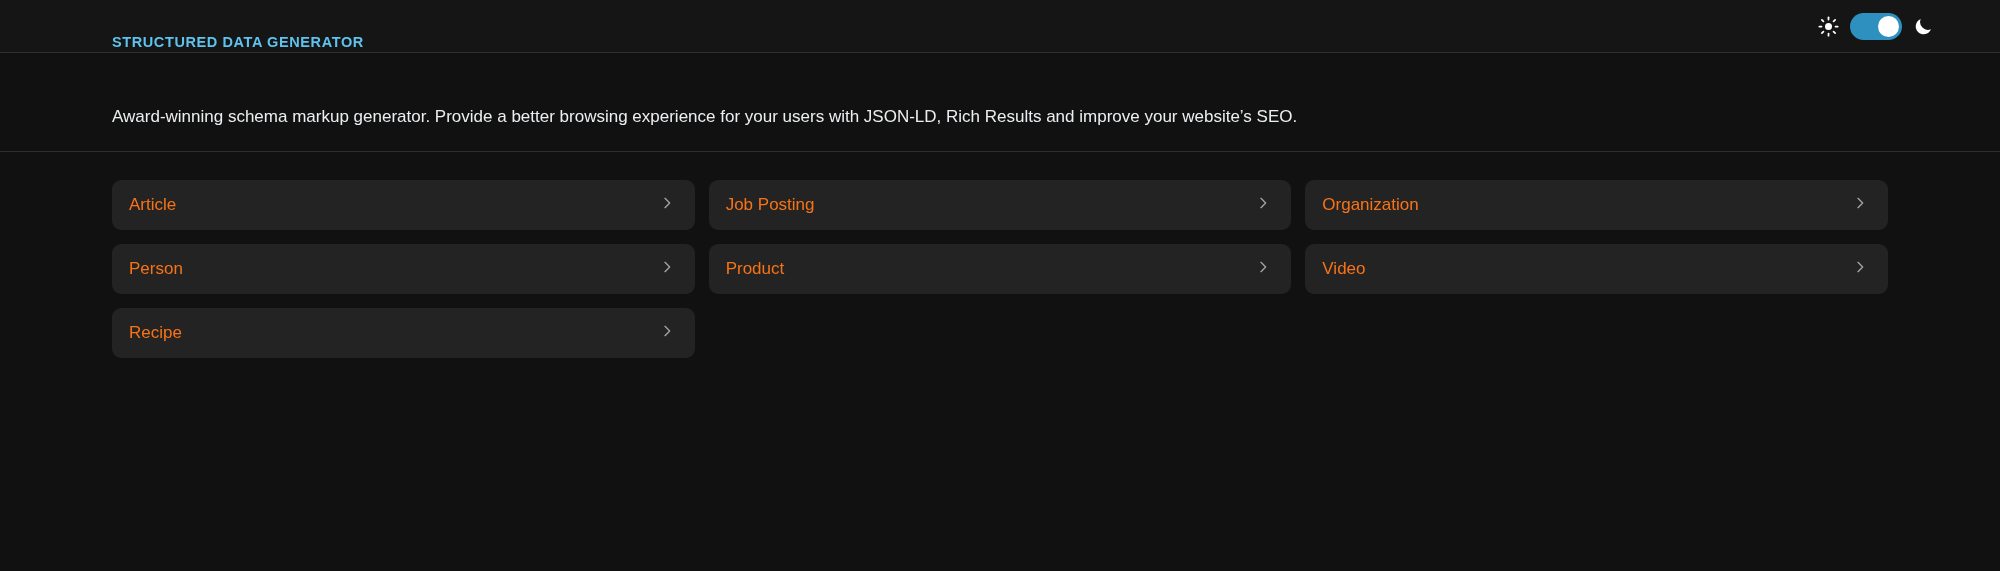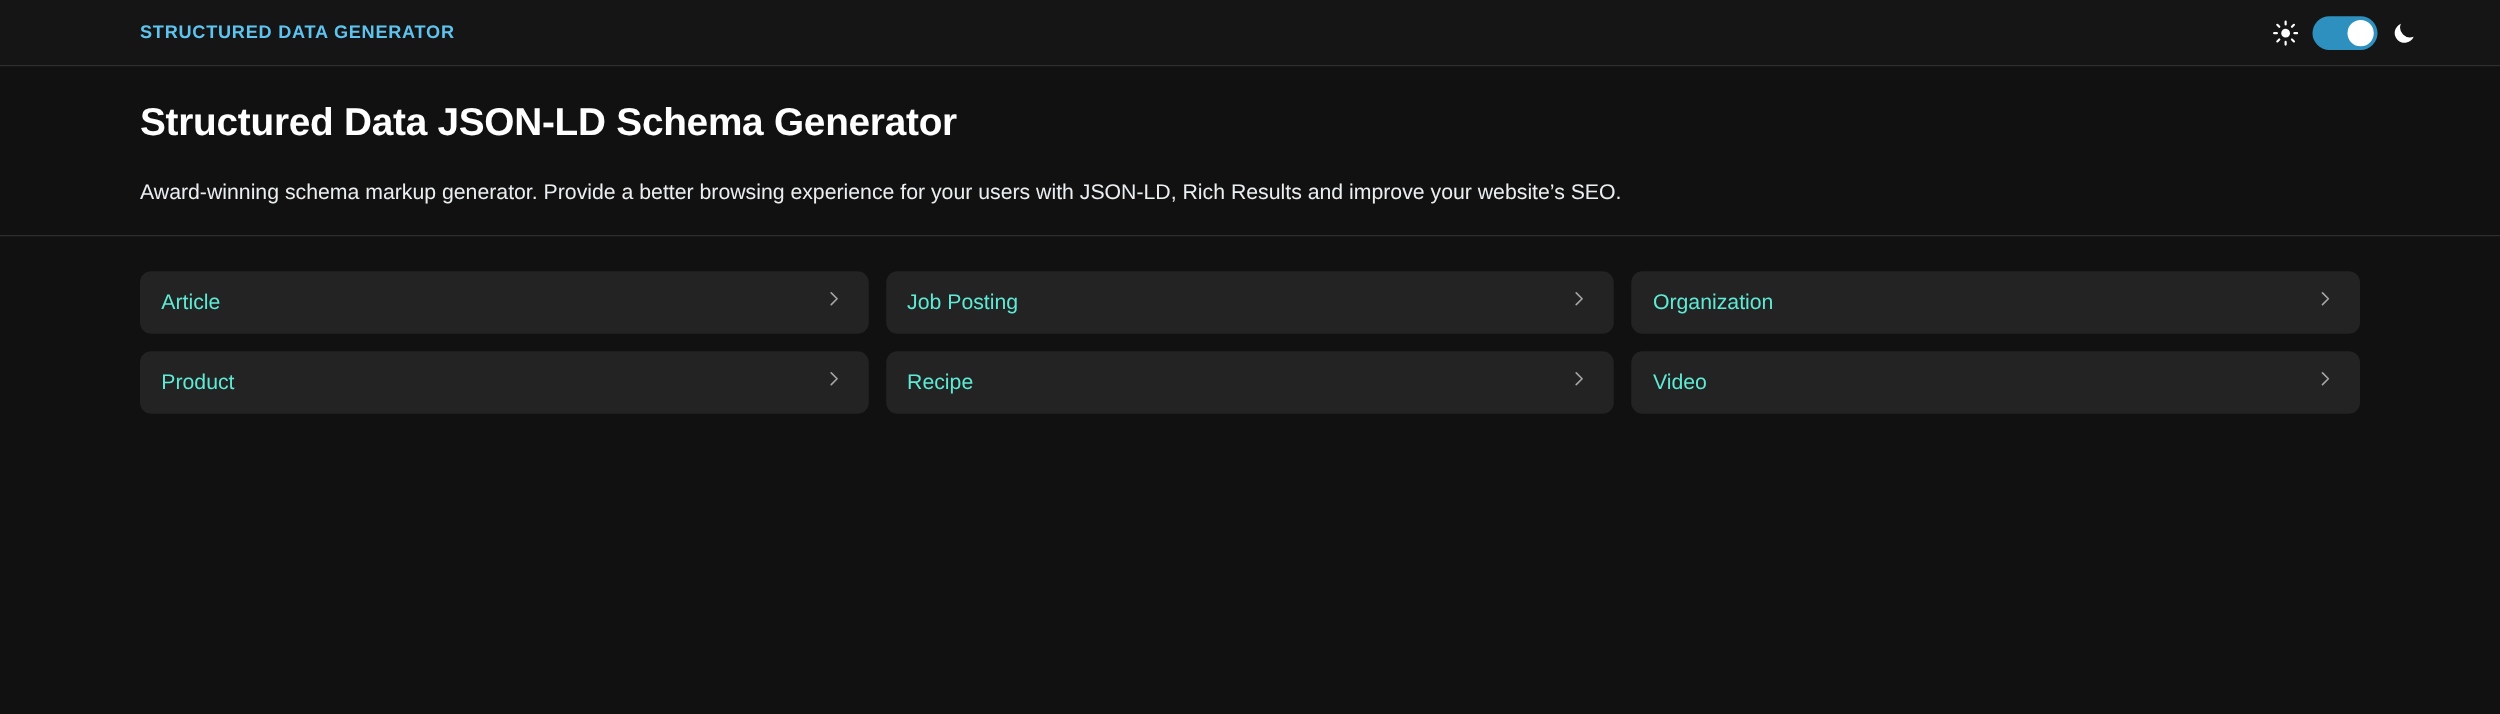--- a/index.html
+++ b/index.html
@@ -18,21 +18,21 @@
     height: 53px;
     background: #151515;
     border-bottom: 1px solid #2e2e2e;
     display: flex;
     align-items: center;
   }
 
   .brand {
     position: absolute;
     left: 112px;
-    top: 18px;
+    top: 34px;
     font-size: 14.5px;
     font-weight: bold;
     letter-spacing: 0.6px;
     color: #5ec3ee;
     text-transform: uppercase;
     white-space: nowrap;
   }
 
   .theme-group {
     position: absolute;
@@ -110,21 +110,21 @@
     height: 50px;
     display: flex;
     align-items: center;
     justify-content: space-between;
     padding: 0 20px 0 17px;
     cursor: pointer;
   }
 
   .card-label {
     font-size: 17px;
-    color: #5eead4;
+    color: #f97316;
     font-weight: 400;
     white-space: nowrap;
   }
 
   .chev {
     width: 16px;
     height: 16px;
     flex: none;
     opacity: 0.75;
   }
@@ -156,21 +156,20 @@
 
     <span>
       <svg class="icon-moon" viewBox="0 0 24 24">
         <path d="M20.5 15.2A9 9 0 0 1 8.8 3.5a9 9 0 1 0 11.7 11.7z" fill="#ffffff"></path>
       </svg>
     </span>
   </div>
 </div>
 
 <div class="hero">
-  <h1 class="page-title">Structured Data JSON-LD Schema Generator</h1>
   <p class="page-subtitle">Award-winning schema markup generator. Provide a better browsing experience for your users with JSON-LD, Rich Results and improve your website’s SEO.</p>
 </div>
 
 <div class="grid-wrap">
   <div class="grid" id="card-grid">
       <div class="card">
         <span class="card-label">Article</span>
         <span><svg class="chev" viewBox="0 0 24 24" fill="none" stroke="#cfcfcf" stroke-width="2" stroke-linecap="round" stroke-linejoin="round">
             <polyline points="9 5 16 12 9 19"></polyline>
           </svg></span>
@@ -181,31 +180,37 @@
             <polyline points="9 5 16 12 9 19"></polyline>
           </svg></span>
       </div>
       <div class="card">
         <span class="card-label">Organization</span>
         <span><svg class="chev" viewBox="0 0 24 24" fill="none" stroke="#cfcfcf" stroke-width="2" stroke-linecap="round" stroke-linejoin="round">
             <polyline points="9 5 16 12 9 19"></polyline>
           </svg></span>
       </div>
       <div class="card">
+        <span class="card-label">Person</span>
+        <span><svg class="chev" viewBox="0 0 24 24" fill="none" stroke="#cfcfcf" stroke-width="2" stroke-linecap="round" stroke-linejoin="round">
+            <polyline points="9 5 16 12 9 19"></polyline>
+          </svg></span>
+      </div>
+      <div class="card">
         <span class="card-label">Product</span>
         <span><svg class="chev" viewBox="0 0 24 24" fill="none" stroke="#cfcfcf" stroke-width="2" stroke-linecap="round" stroke-linejoin="round">
             <polyline points="9 5 16 12 9 19"></polyline>
           </svg></span>
       </div>
       <div class="card">
+        <span class="card-label">Video</span>
+        <span><svg class="chev" viewBox="0 0 24 24" fill="none" stroke="#cfcfcf" stroke-width="2" stroke-linecap="round" stroke-linejoin="round">
+            <polyline points="9 5 16 12 9 19"></polyline>
+          </svg></span>
+      </div>
+      <div class="card">
         <span class="card-label">Recipe</span>
-        <span><svg class="chev" viewBox="0 0 24 24" fill="none" stroke="#cfcfcf" stroke-width="2" stroke-linecap="round" stroke-linejoin="round">
-            <polyline points="9 5 16 12 9 19"></polyline>
-          </svg></span>
-      </div>
-      <div class="card">
-        <span class="card-label">Video</span>
         <span><svg class="chev" viewBox="0 0 24 24" fill="none" stroke="#cfcfcf" stroke-width="2" stroke-linecap="round" stroke-linejoin="round">
             <polyline points="9 5 16 12 9 19"></polyline>
           </svg></span>
       </div>
     </div>
 </div>
 
 </body></html>

